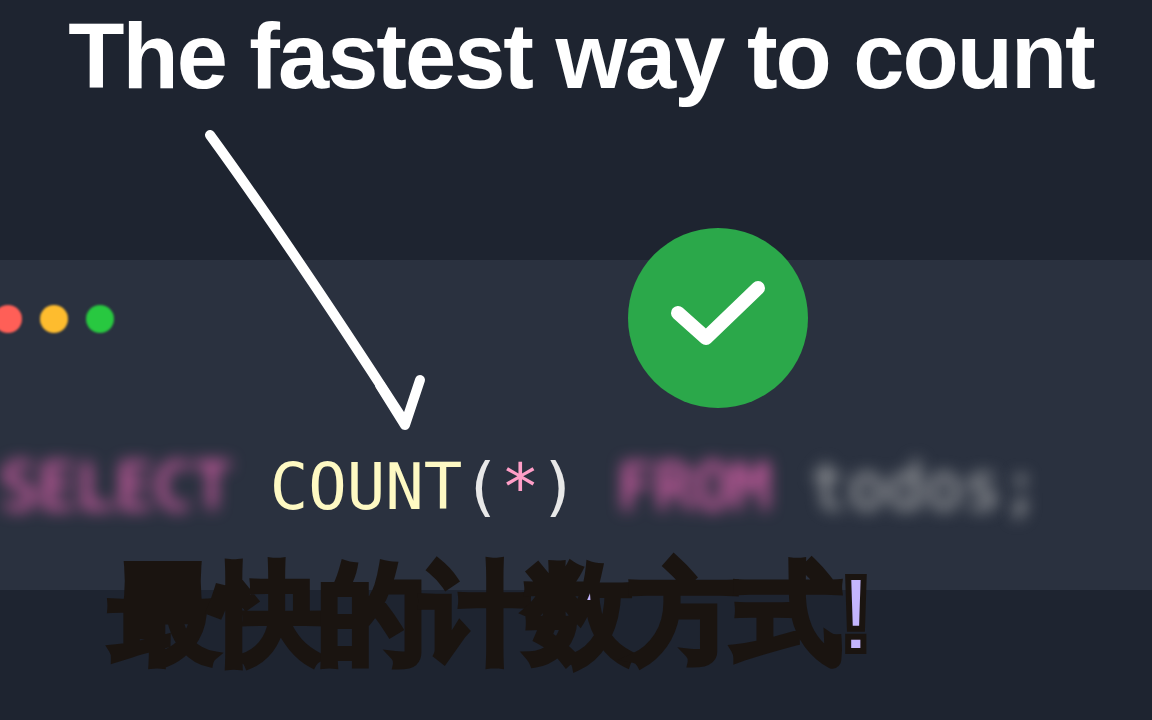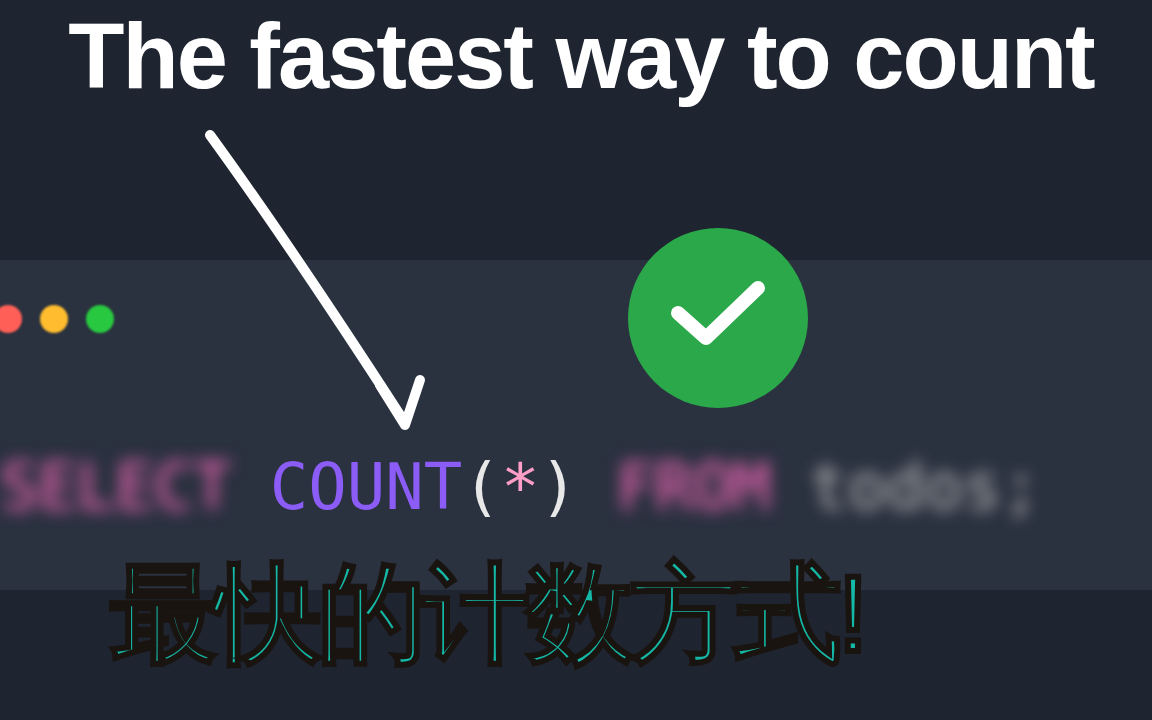--- a/index.html
+++ b/index.html
@@ -63,21 +63,21 @@
       font-size: 64px;
       font-weight: 400;
       white-space: nowrap;
       letter-spacing: 0px;
     }
     .blur-word {
       filter: blur(8px);
       display: inline-block;
     }
     .kw-select { color: #ff6bc1; }
-    .kw-count { color: #8b5cf6; margin-top: 38px; }
+    .kw-count { color: #fef9c3; margin-top: 38px; }
     .kw-paren { color: #e8e8e8; }
     .kw-star { color: #ff9ec7; }
     .kw-from { color: #ff6bc1; }
     .kw-table { color: #b8b8b8; }
     .kw-semi { color: #b8b8b8; }
     .checkmark-circle {
       position: absolute;
       top: 228px;
       left: 628px;
       width: 180px;
@@ -98,22 +98,22 @@
       position: absolute;
       top: 125px;
       left: 190px;
       pointer-events: none;
     }
     .cn-title {
       position: absolute;
       top: 560px;
       left: 110px;
       font-size: 108px;
-      font-weight: 400;
-      color: #14b8a6;
+      font-weight: 700;
+      color: #c4b5fd;
       -webkit-text-stroke: 6px #1a1410;
       letter-spacing: -4px;
       white-space: nowrap;
       font-family: 'PingFang SC', 'Microsoft YaHei', sans-serif;
       line-height: 1;
       text-align: right;
     }
   </style>
 </head>
 <body>

